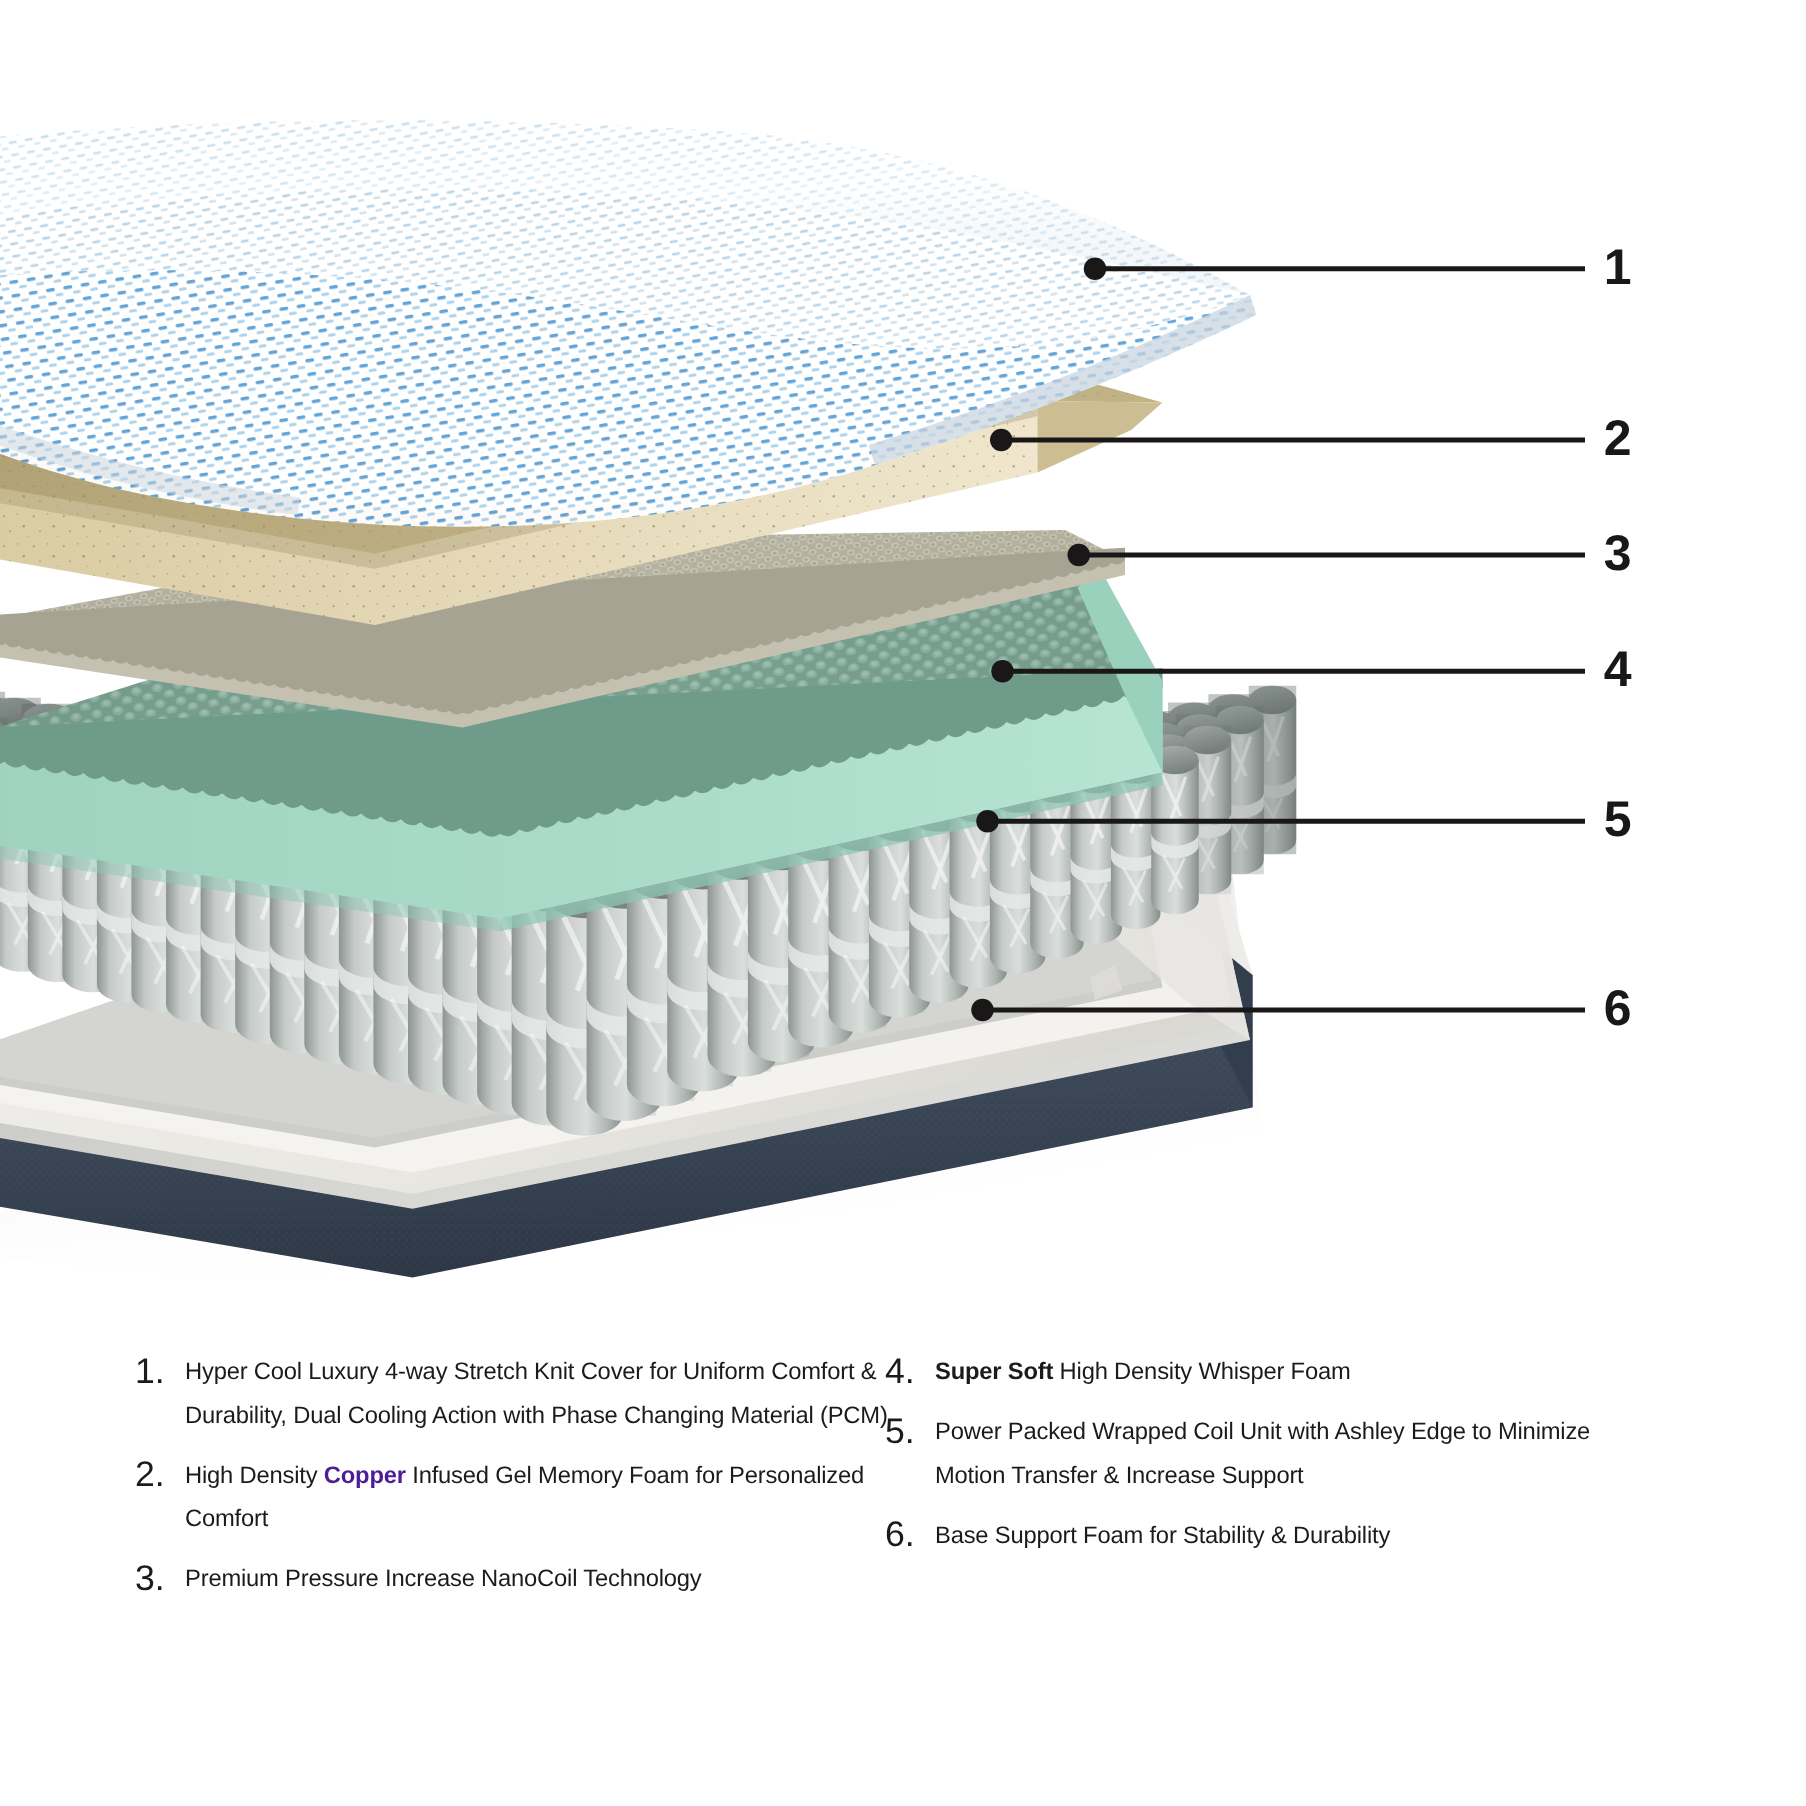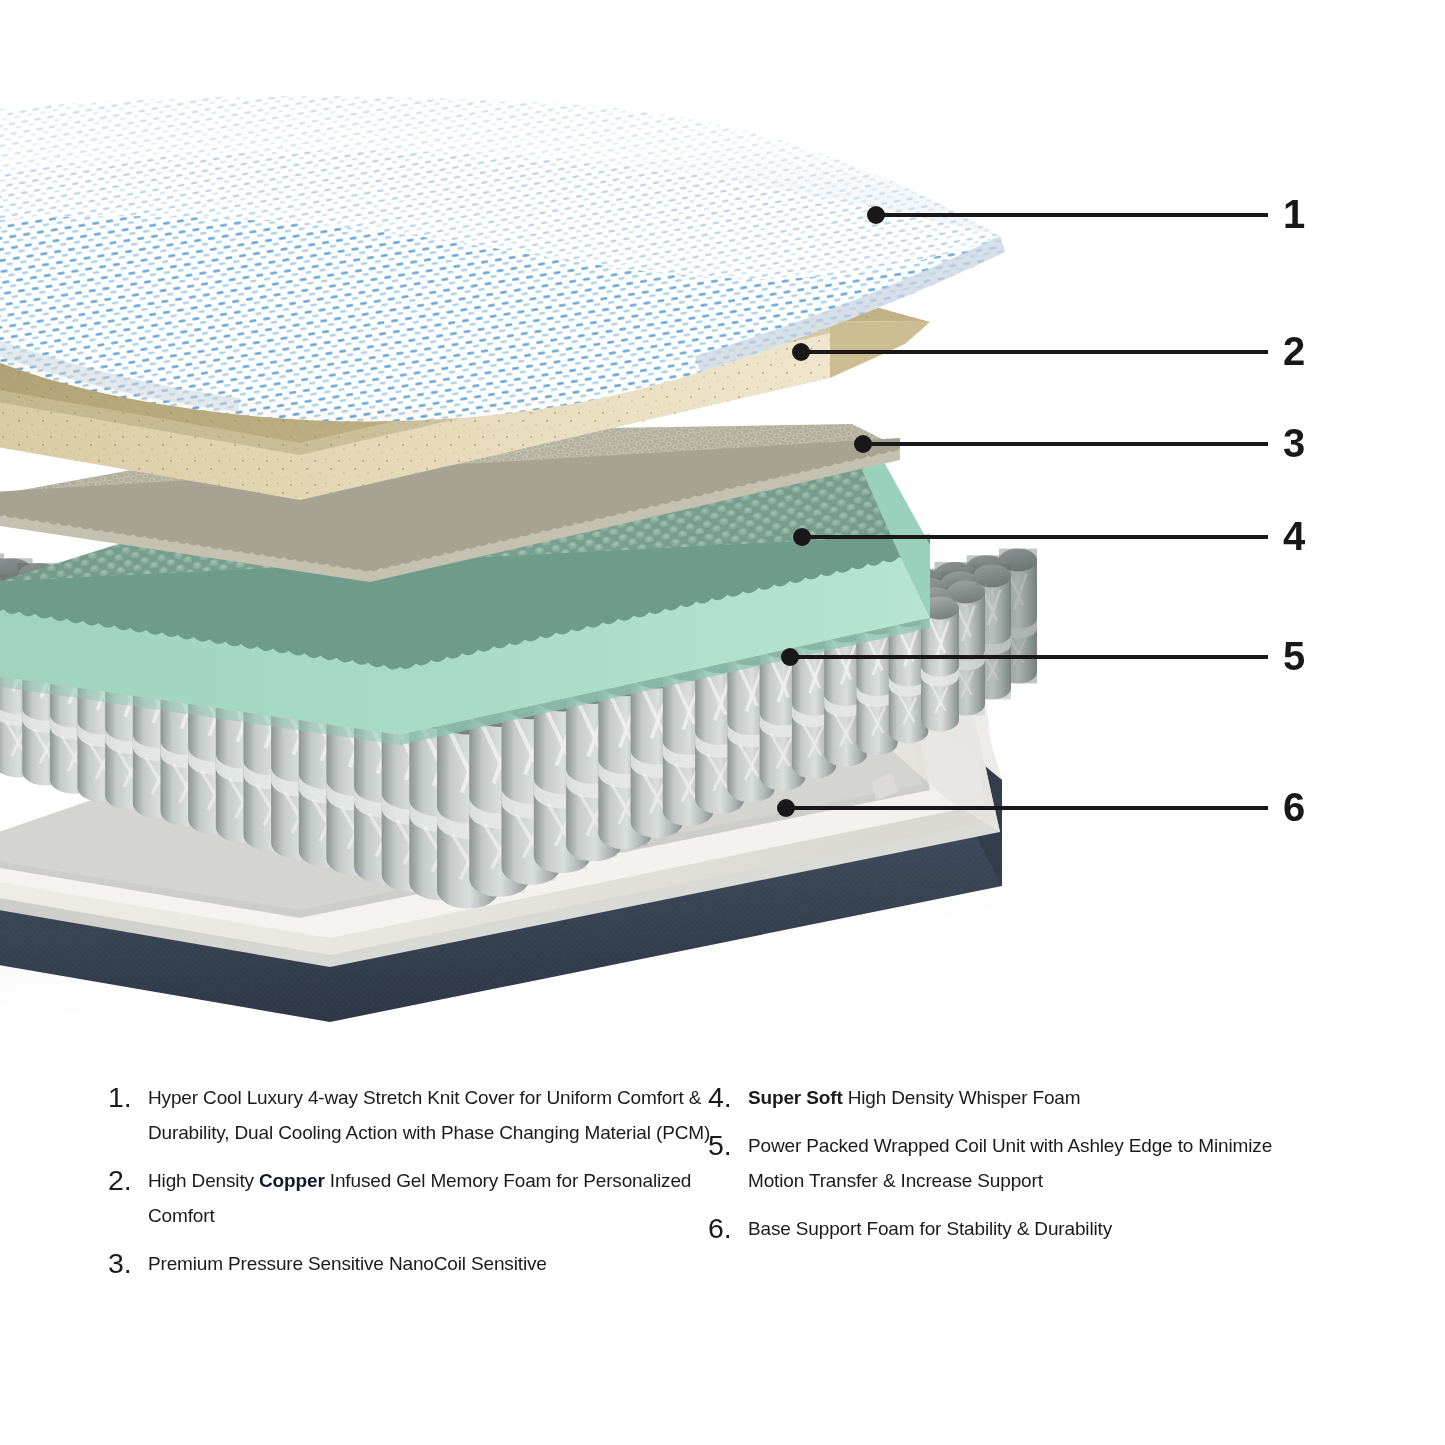--- a/index.html
+++ b/index.html
@@ -78,21 +78,21 @@
   }
   .legend-text {
     flex: 1 1 auto;
     font-size: 19px;
     line-height: 35px;
     color: #1b1b1b;
     font-weight: 400;
     letter-spacing: -0.15px;
   }
   .legend-text b { font-weight: 700; }
-  .legend-text .copper { color: #0f172a; font-weight: 700; }
+  .legend-text .copper { color: #4c1d95; font-weight: 700; }
 </style>
 </head>
 <body>
 
 <div id="diagram-stage">
 
   <svg id="diagram-svg" width="1445" height="1060" viewBox="0 0 1445 1060" xmlns="http://www.w3.org/2000/svg">
     <defs>
 
       <pattern id="knitDash" width="14" height="11" patternUnits="userSpaceOnUse" patternTransform="rotate(-9)">
@@ -1457,21 +1457,21 @@
     <div class="legend-item">
       <span class="legend-num">1.</span>
       <span class="legend-text">Hyper Cool Luxury 4-way Stretch Knit Cover for Uniform Comfort &amp; Durability, Dual Cooling Action with Phase Changing Material (PCM)</span>
     </div>
     <div class="legend-item">
       <span class="legend-num">2.</span>
       <span class="legend-text">High Density <span class="copper">Copper</span> Infused Gel Memory Foam for Personalized Comfort</span>
     </div>
     <div class="legend-item">
       <span class="legend-num">3.</span>
-      <span class="legend-text">Premium Pressure Sensitive NanoCoil Sensitive</span>
+      <span class="legend-text">Premium Pressure Increase NanoCoil Technology</span>
     </div>
   </div>
 
   <div class="legend-col" id="legend-col-right">
     <div class="legend-item">
       <span class="legend-num">4.</span>
       <span class="legend-text"><b>Super Soft</b> High Density Whisper Foam</span>
     </div>
     <div class="legend-item">
       <span class="legend-num">5.</span>

